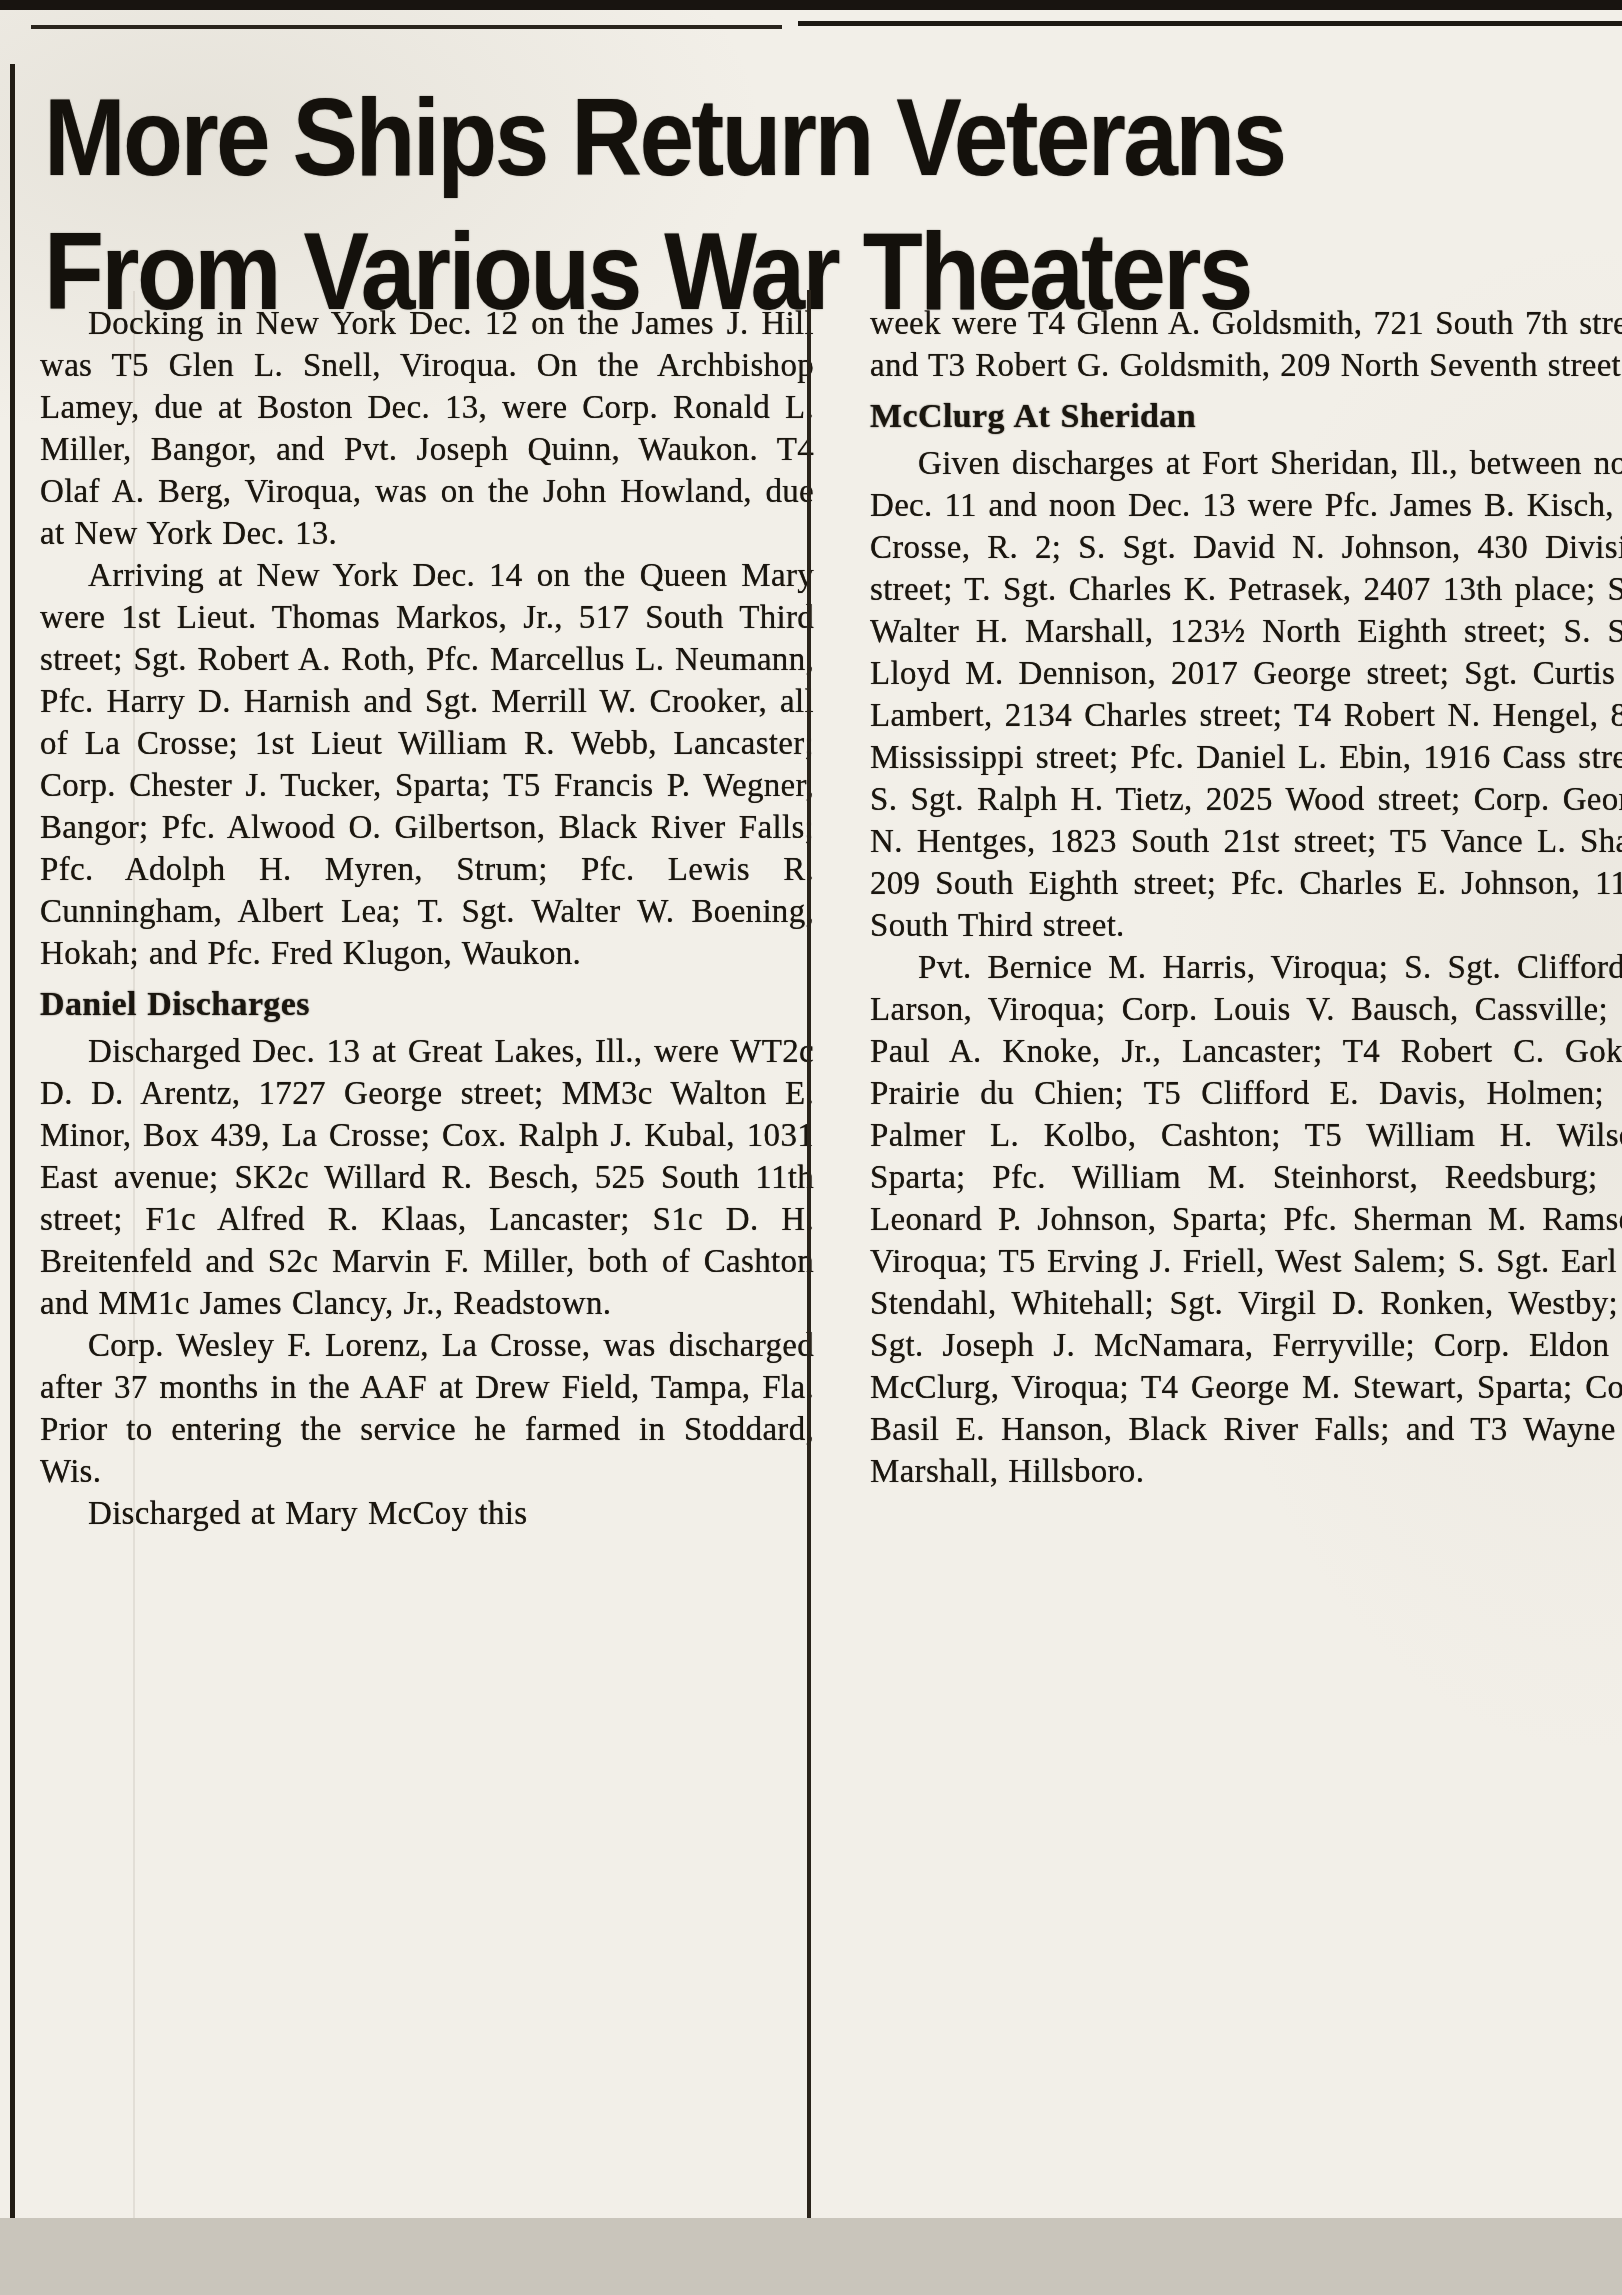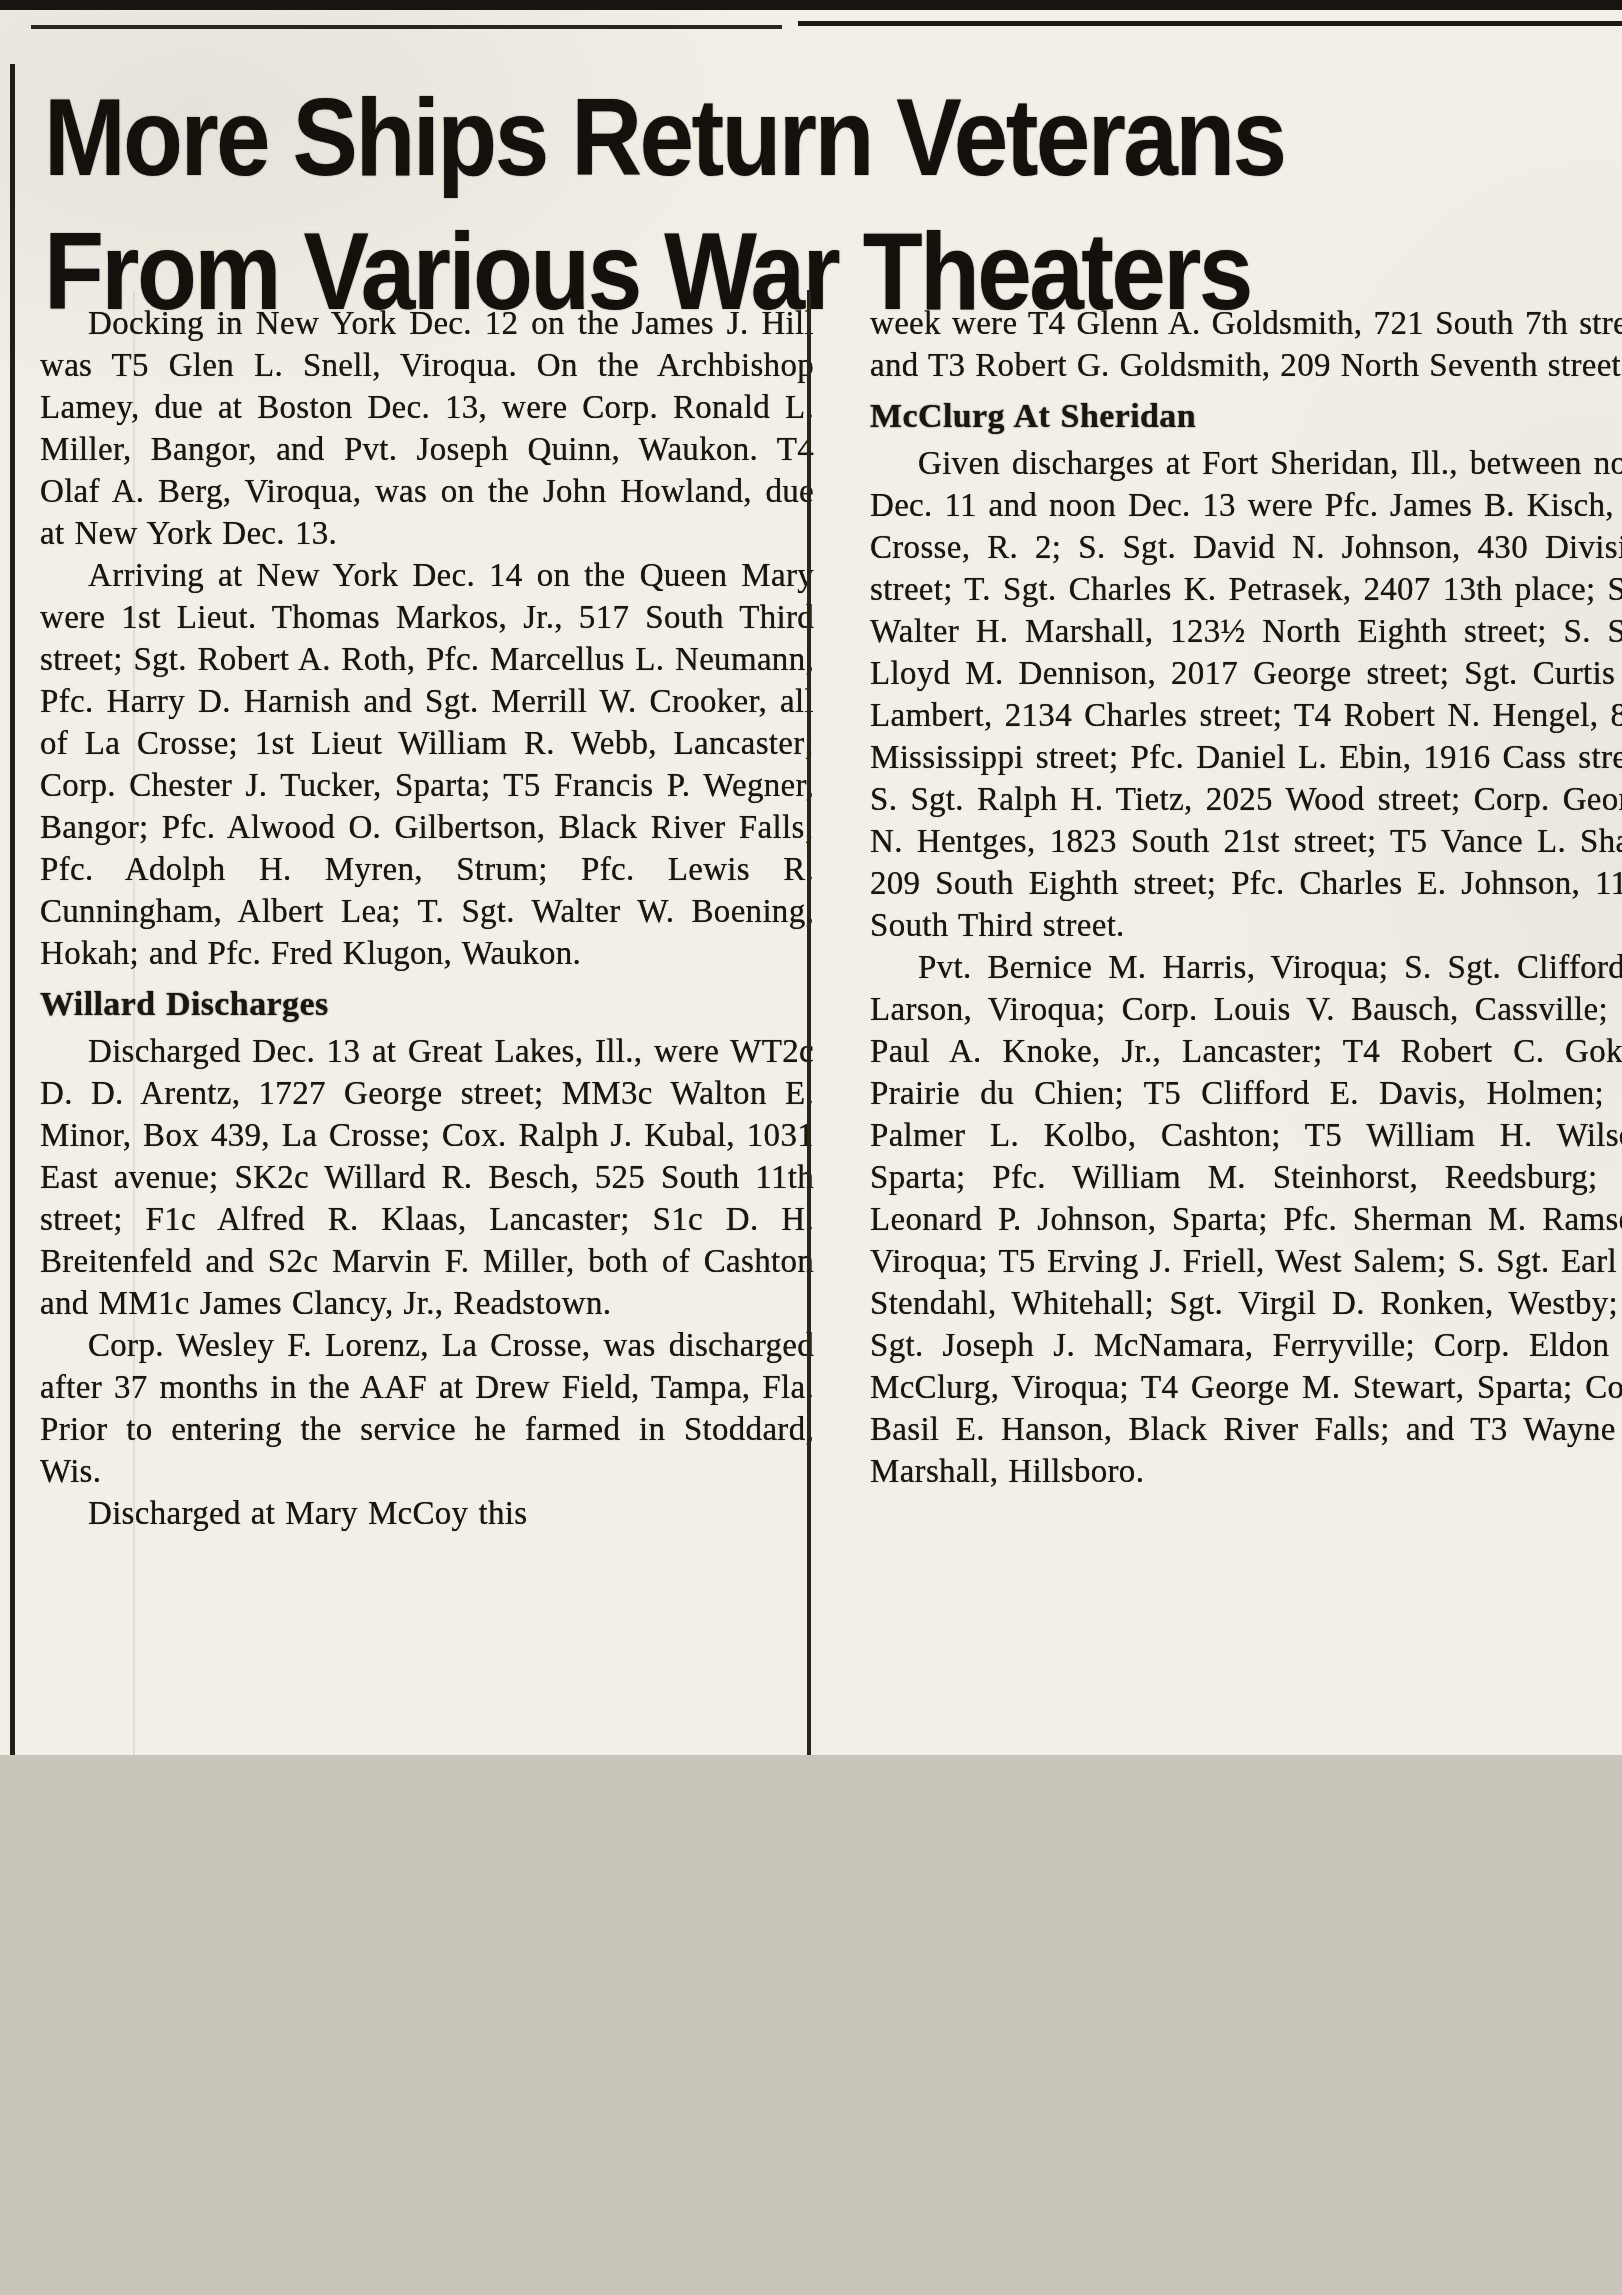--- a/index.html
+++ b/index.html
@@ -1,20 +1,20 @@
 <!DOCTYPE html>
 <html style="font-size:11.7px"><head>
 <meta charset="utf-8">
 <style>
   html, body { margin: 0; padding: 0; }
   body { background: #c9c5bb; }
   #clipping {
     position: relative;
     width: 1623px;
-    height: 1755px;
+    height: 2218px;
     margin: 0 auto;
     overflow: hidden;
     background:
       radial-gradient(ellipse 947px 510px at 12% 6%, rgba(185,180,165,0.22), transparent 60%),
       radial-gradient(ellipse 656px 1166px at 98% 45%, rgba(198,192,178,0.16), transparent 65%),
       #f2efe8;
     color: #18150f;
     font-family: "Liberation Serif", "DejaVu Serif", serif;
   }
   .rule { position: absolute; background: #181410; }
@@ -77,21 +77,21 @@
   <div id="crease"></div>
 
   <div id="headline">
     <div>More Ships Return Veterans</div>
     <div>From Various War Theaters</div>
   </div>
 
   <div id="col-left" class="col">
     <p class="indent">Docking in New York Dec. 12 on the James J. Hill was T5 Glen L. Snell, Viroqua. On the Archbishop Lamey, due at Boston Dec. 13, were Corp. Ronald L. Miller, Bangor, and Pvt. Joseph Quinn, Waukon. T4 Olaf A. Berg, Viroqua, was on the John Howland, due at New York Dec. 13.</p>
     <p class="indent">Arriving at New York Dec. 14 on the Queen Mary were 1st Lieut. Thomas Markos, Jr., 517 South Third street; Sgt. Robert A. Roth, Pfc. Marcellus L. Neumann, Pfc. Harry D. Harnish and Sgt. Merrill W. Crooker, all of La Crosse; 1st Lieut William R. Webb, Lancaster; Corp. Chester J. Tucker, Sparta; T5 Francis P. Wegner, Bangor; Pfc. Alwood O. Gilbertson, Black River Falls; Pfc. Adolph H. Myren, Strum; Pfc. Lewis R. Cunningham, Albert Lea; T. Sgt. Walter W. Boening, Hokah; and Pfc. Fred Klugon, Waukon.</p>
-    <h3 class="subhead">Willard Discharges</h3>
+    <h3 class="subhead">Daniel Discharges</h3>
     <p class="indent">Discharged Dec. 13 at Great Lakes, Ill., were WT2c D. D. Arentz, 1727 George street; MM3c Walton E. Minor, Box 439, La Crosse; Cox. Ralph J. Kubal, 1031 East avenue; SK2c Willard R. Besch, 525 South 11th street; F1c Alfred R. Klaas, Lancaster; S1c D. H. Breitenfeld and S2c Marvin F. Miller, both of Cashton and MM1c James Clancy, Jr., Readstown.</p>
     <p class="indent">Corp. Wesley F. Lorenz, La Crosse, was discharged after 37 months in the AAF at Drew Field, Tampa, Fla. Prior to entering the service he farmed in Stoddard, Wis.</p>
     <p class="indent">Discharged at Mary McCoy this</p>
   </div>
 
   <div id="col-divider" class="rule"></div>
 
   <div id="col-right" class="col">
     <p>week were T4 Glenn A. Goldsmith, 721 South 7th street, and T3 Robert G. Goldsmith, 209 North Seventh street.</p>
     <h3 class="subhead">McClurg At Sheridan</h3>

